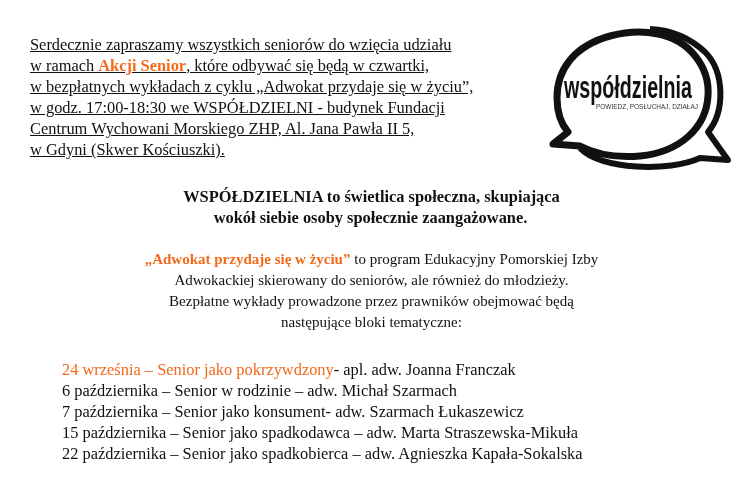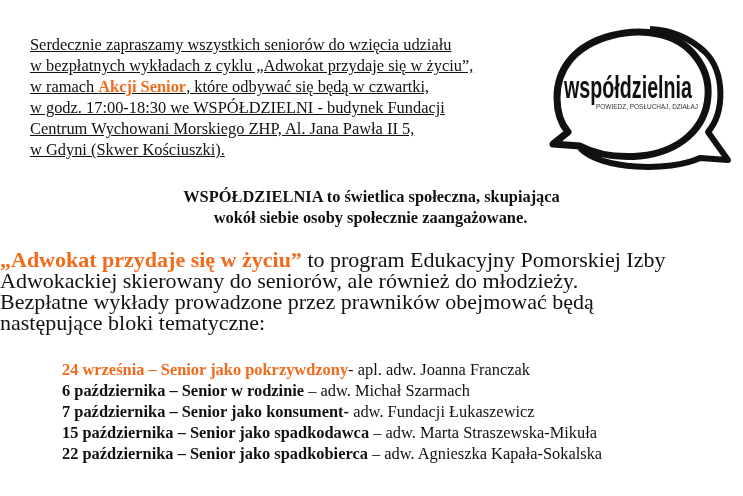--- a/index.html
+++ b/index.html
@@ -9,21 +9,21 @@
     }
     body {
       width: 743px;
       height: 496px;
       position: relative;
       overflow: hidden;
       font-family: "Liberation Serif", "DejaVu Serif", serif;
       color: #111111;
     }
     .accent { color: #f26a1b; font-weight: bold; }
-    .bold { font-weight: bold; }
+    .bold { font-weight: normal; }
 
     .intro {
       position: absolute;
       left: 30px;
       top: 34px;
       width: 530px;
       font-size: 16.4px;
       line-height: 21px;
       white-space: nowrap;
     }
@@ -50,21 +50,22 @@
       font-weight: bold;
     }
     .about .line { display: block; }
     .about .shift { position: relative; left: -1px; }
 
     .program {
       position: absolute;
       left: 0;
       top: 249px;
       width: 743px;
-      font-size: 22px;
+      text-align: center;
+      font-size: 15px;
       line-height: 21px;
       white-space: nowrap;
     }
     .program .line { display: block; }
 
     .schedule {
       position: absolute;
       left: 62px;
       top: 359px;
       font-size: 16.4px;
@@ -73,22 +74,22 @@
     }
     .schedule .row { display: block; }
     .schedule .row.first .date,
     .schedule .row.first .topic { color: #f26a1b; }
   </style>
 </head>
 <body>
 
 <div class="intro">
   <span class="line">Serdecznie zapraszamy wszystkich seniorów do wzięcia udziału</span>
+  <span class="line"><span>w ramach </span><span class="accent">Akcji Senior</span><span>, które odbywać się będą w czwartki,</span></span>
   <span class="line">w bezpłatnych wykładach z cyklu „Adwokat przydaje się w życiu”,</span>
-  <span class="line"><span>w ramach </span><span class="accent">Akcji Senior</span><span>, które odbywać się będą w czwartki,</span></span>
   <span class="line">w godz. 17:00-18:30 we WSPÓŁDZIELNI - budynek Fundacji</span>
   <span class="line">Centrum Wychowani Morskiego ZHP, Al. Jana Pawła II 5,</span>
   <span class="line">w Gdyni (Skwer Kościuszki).</span>
 </div>
 
 <div class="logo">
   <svg width="203" height="160" viewBox="0 0 203 160">
 
     <path d="M 40 128 C 60 150, 130 152, 160 138 L 188 140 L 168 112 C 185 92, 185 52, 165 32 C 150 18, 130 10, 110 9" fill="none" stroke="#111111" stroke-width="6" stroke-linejoin="round"></path>
 
@@ -106,16 +107,16 @@
 <div class="program">
   <span class="line"><span class="accent">„Adwokat przydaje się w życiu”</span><span> to program Edukacyjny Pomorskiej Izby</span></span>
   <span class="line">Adwokackiej skierowany do seniorów, ale również do młodzieży.</span>
   <span class="line">Bezpłatne wykłady prowadzone przez prawników obejmować będą</span>
   <span class="line">następujące bloki tematyczne:</span>
 </div>
 
 <div class="schedule">
   <span class="row first"><span class="bold date">24 września</span><span class="bold date"> – </span><span class="bold topic">Senior jako pokrzywdzony</span><span>- </span><span>apl. adw. Joanna Franczak</span></span>
   <span class="row"><span class="bold">6 października</span><span class="bold"> – </span><span class="bold">Senior w rodzinie</span><span> – </span><span>adw. Michał Szarmach</span></span>
-  <span class="row"><span class="bold">7 października</span><span class="bold"> – </span><span class="bold">Senior jako konsument-</span><span> </span><span>adw. Fundacji Łukaszewicz</span></span>
+  <span class="row"><span class="bold">7 października</span><span class="bold"> – </span><span class="bold">Senior jako konsument-</span><span> </span><span>adw. Szarmach Łukaszewicz</span></span>
   <span class="row"><span class="bold">15 października</span><span class="bold"> – </span><span class="bold">Senior jako spadkodawca</span><span> – </span><span>adw. Marta Straszewska-Mikuła</span></span>
   <span class="row"><span class="bold">22 października</span><span class="bold"> – </span><span class="bold">Senior jako spadkobierca</span><span> – </span><span>adw. Agnieszka Kapała-Sokalska</span></span>
 </div>
 
 </body></html>

